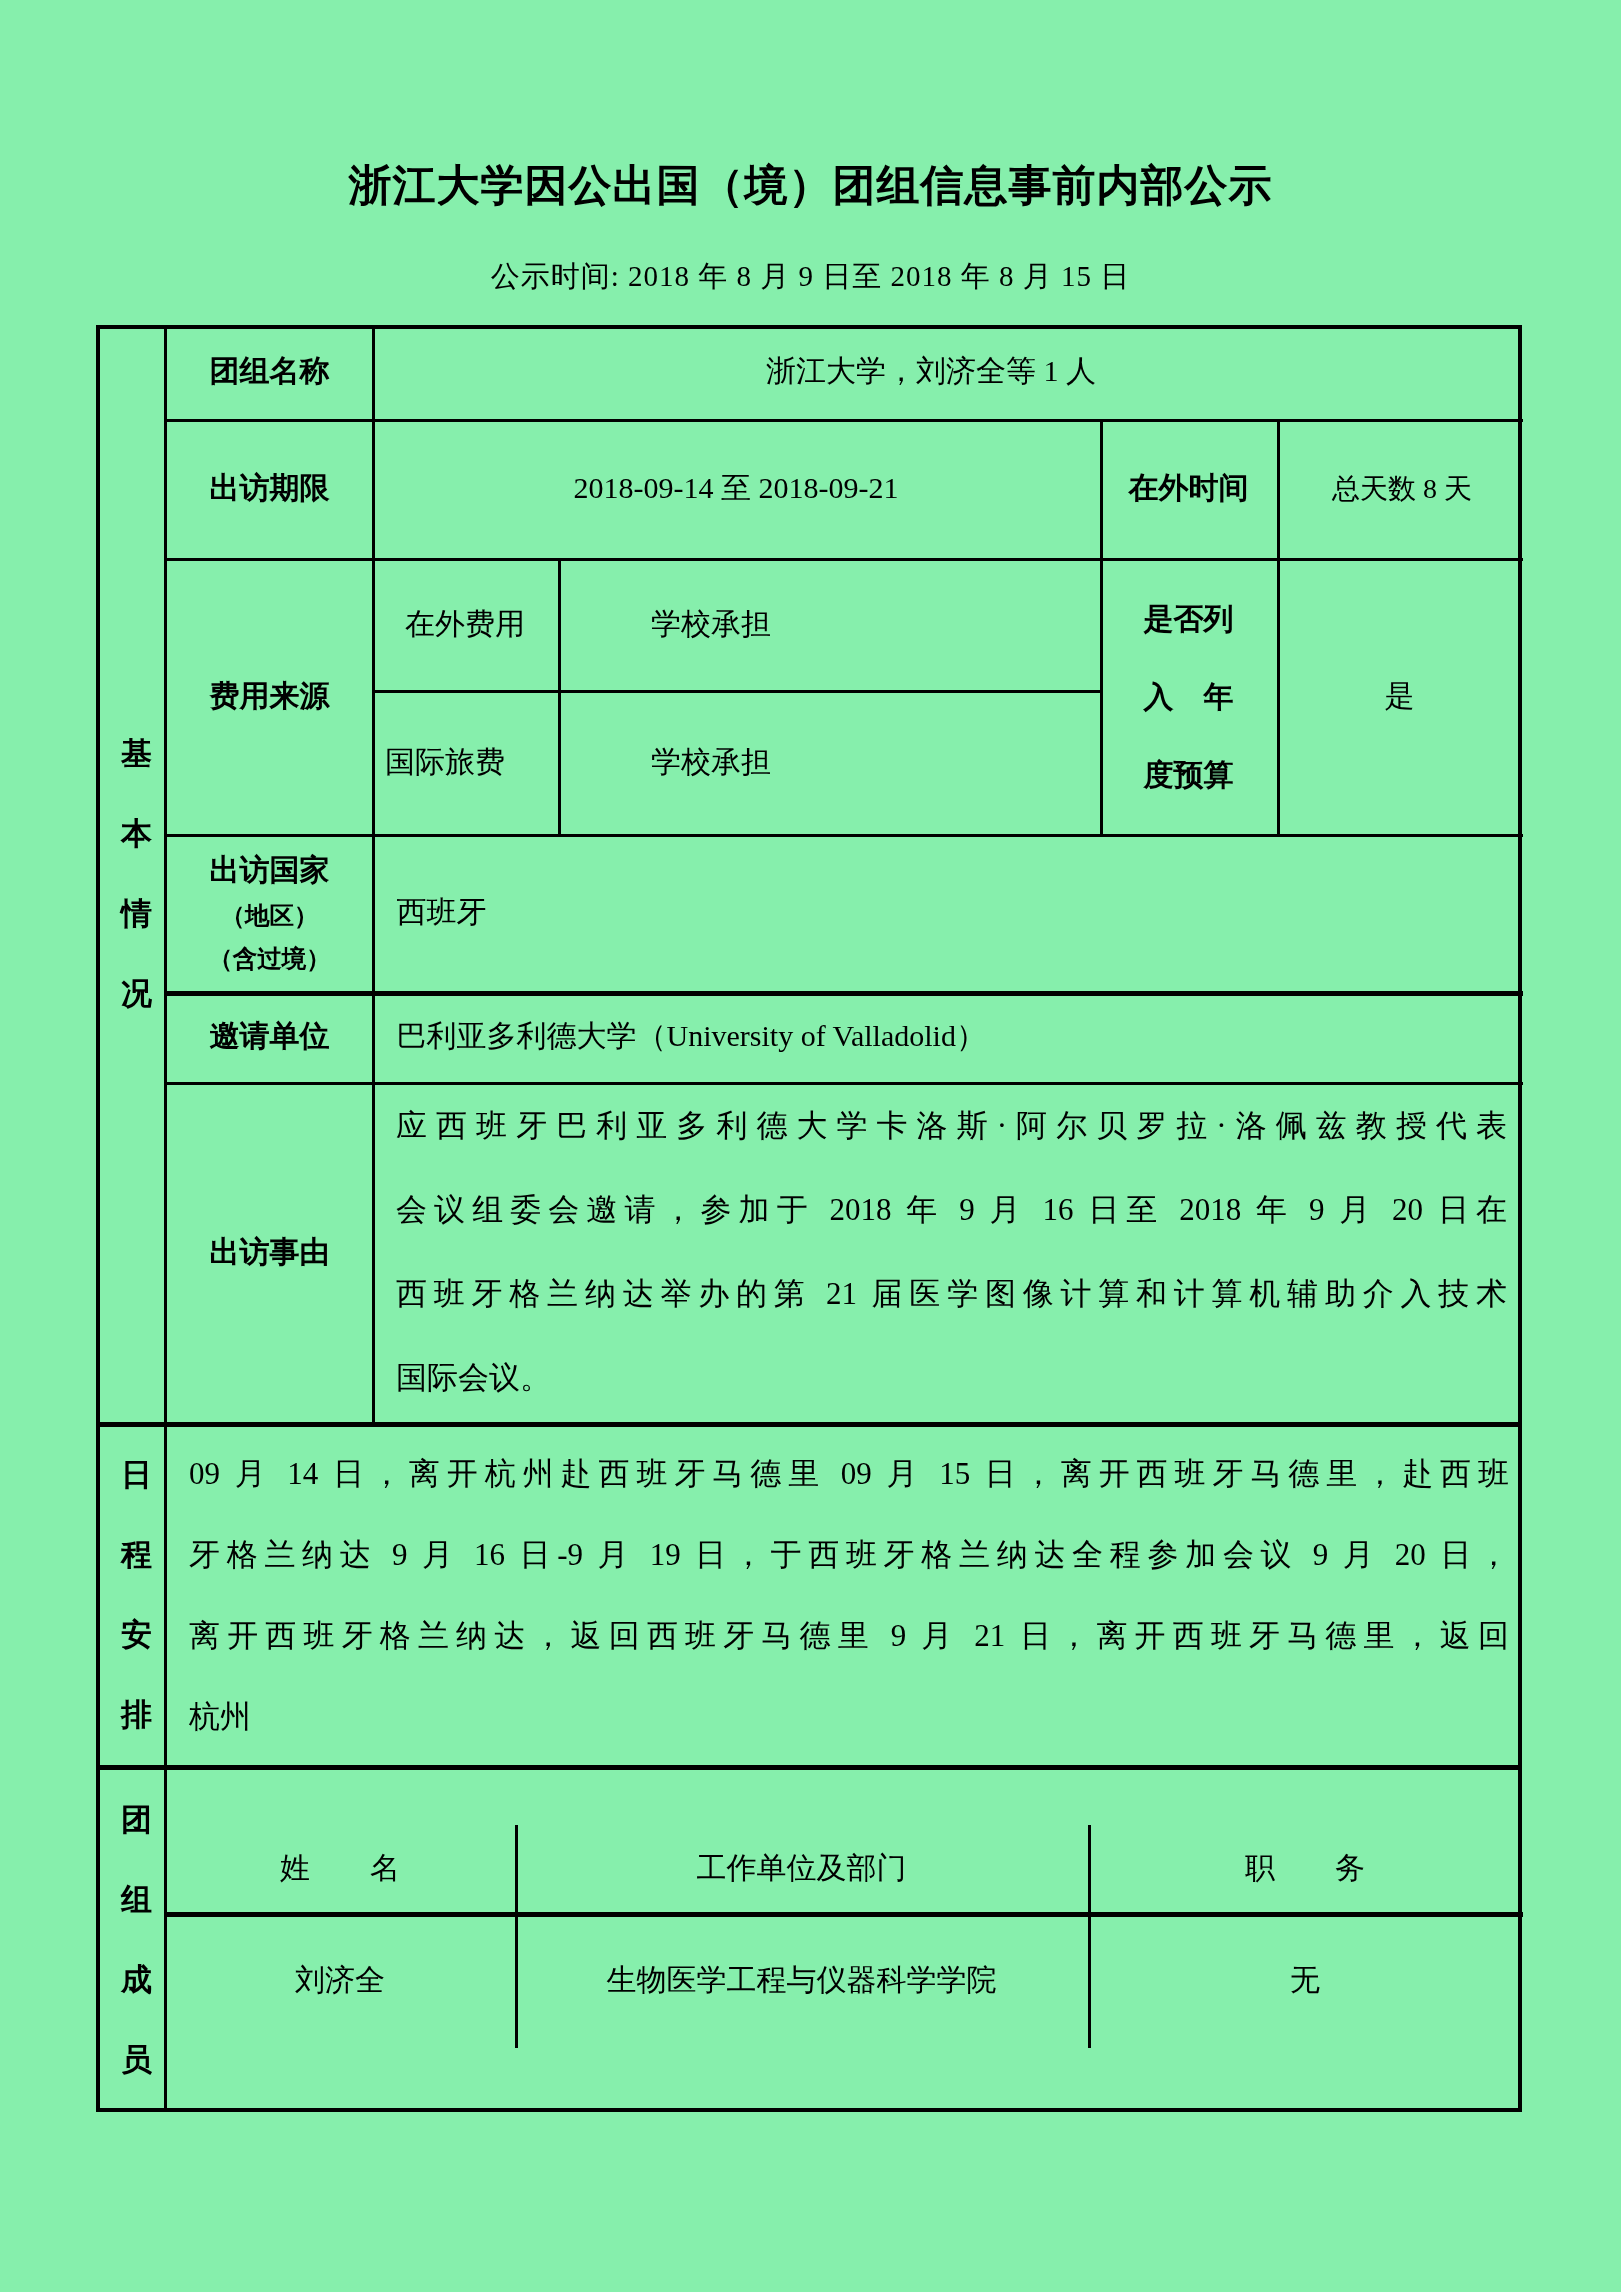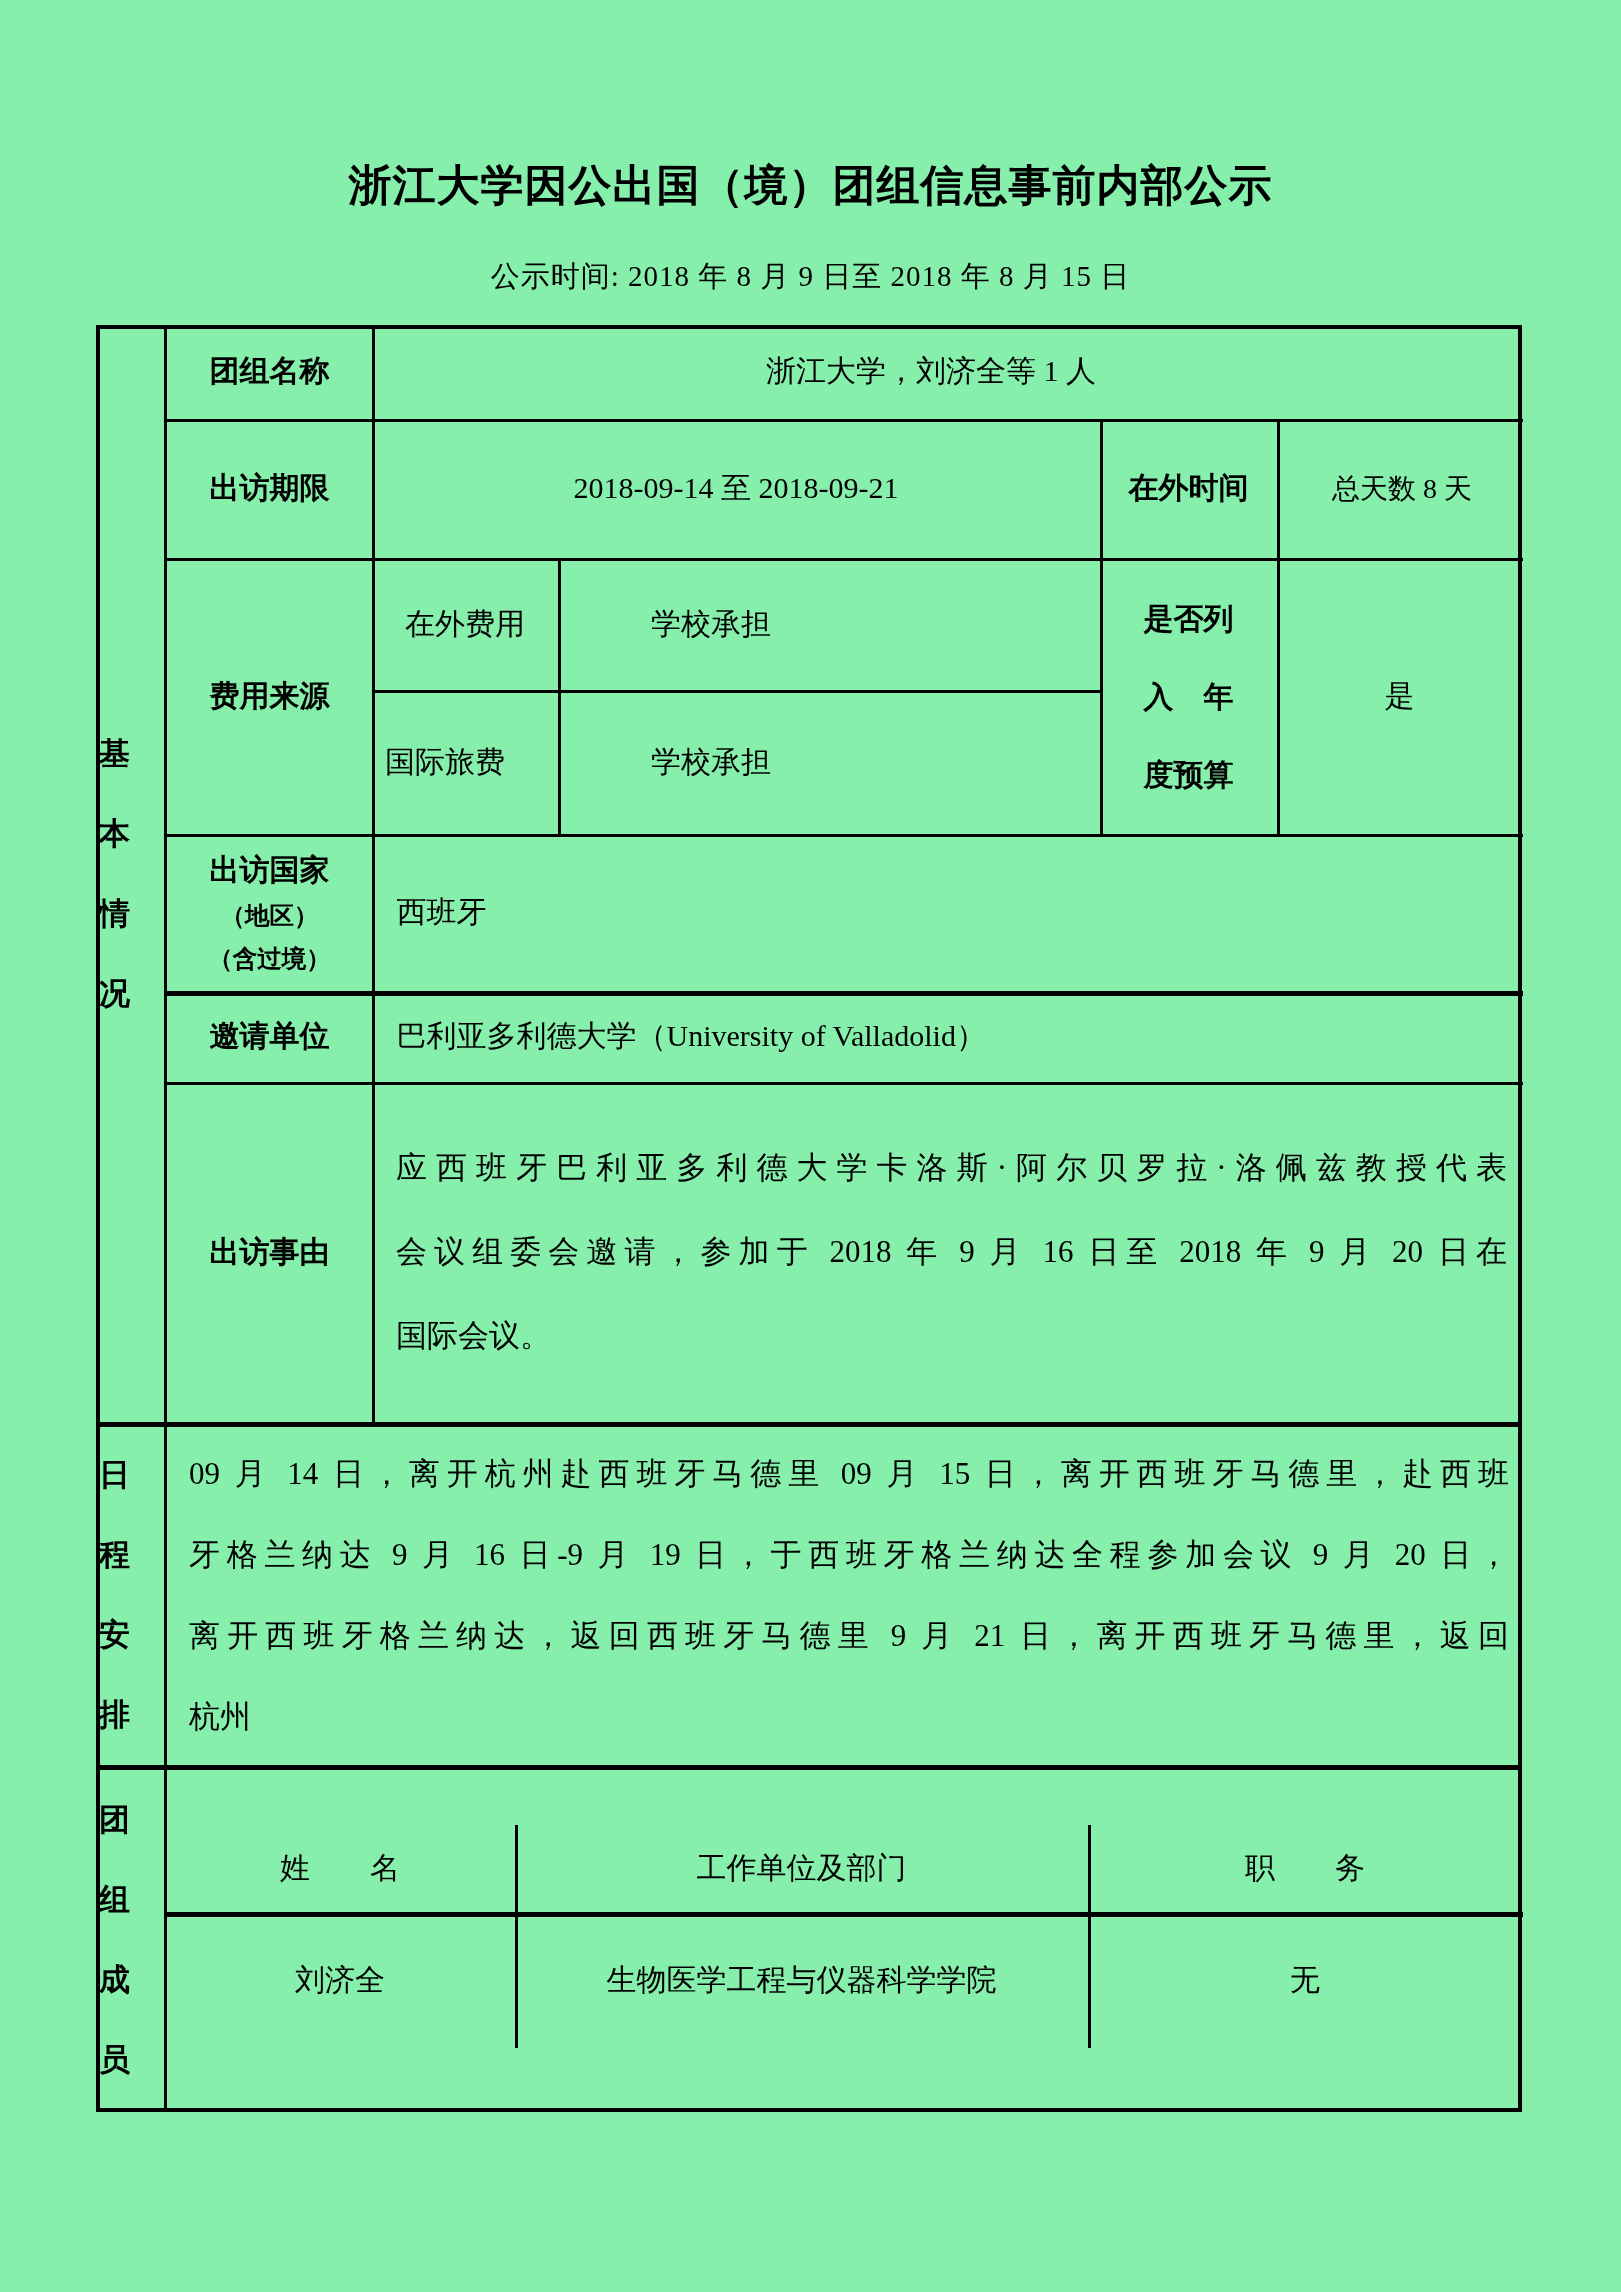--- a/index.html
+++ b/index.html
@@ -31,21 +31,21 @@
     font-size:30px;
   }
   .cell{display:flex;align-items:center;justify-content:center;}
   .cell-left{display:flex;align-items:center;justify-content:flex-start;}
   
   .frame{border:4.9px solid #000;}
   .hl{background:#000;height:2.9px;}
   .hl.thick{height:4.9px;}
   .vl{background:#000;width:2.9px;}
   
-  .vlabel{display:flex;align-items:center;}
+  .vlabel{display:flex;align-items:center;justify-content:center;padding-left:12px;}
   .vlabel > span{
     display:block;width:37px;
     font-family:"Liberation Sans","DejaVu Sans",sans-serif;
     font-weight:bold;font-size:31px;
     line-height:80px;text-align:center;
     word-break:break-all;
   }
   
   .paras{display:flex;flex-direction:column;justify-content:center;}
   .pline{
@@ -127,20 +127,21 @@
   </div>
   <div class="abs cell-left val" style="left:373px;top:834px;width:1149px;height:157px;padding-left:23.5px;">西班牙</div>
 
   <div class="abs cell hd" style="left:165px;top:991px;width:209px;height:91px;">邀请单位</div>
   <div class="abs cell-left val" style="left:373px;top:991px;width:1149px;height:91px;padding-left:23.5px;">巴利亚多利德大学（University of Valladolid）</div>
 
   <div class="abs cell hd" style="left:165px;top:1082px;width:209px;height:340px;">出访事由</div>
   <div class="abs paras" style="left:396px;top:1082px;width:1111px;height:340px;">
     <div class="pline jl" style="line-height:84px;">应西班牙巴利亚多利德大学卡洛斯·阿尔贝罗拉·洛佩兹教授代表</div>
     <div class="pline jl" style="line-height:84px;">会议组委会邀请，参加于 2018 年 9 月 16 日至 2018 年 9 月 20 日在</div>
+    <div class="pline jl" style="line-height:84px;">西班牙格兰纳达举办的第 21 届医学图像计算和计算机辅助介入技术</div>
     <div class="pline ll" style="line-height:84px;">国际会议。</div>
   </div>
 
   <div class="abs paras" style="left:189px;top:1424px;width:1320px;height:341px;">
     <div class="pline jl" style="line-height:81px;">09 月 14 日，离开杭州赴西班牙马德里 09 月 15 日，离开西班牙马德里，赴西班</div>
     <div class="pline jl" style="line-height:81px;">牙格兰纳达 9 月 16 日-9 月 19 日，于西班牙格兰纳达全程参加会议 9 月 20 日，</div>
     <div class="pline jl" style="line-height:81px;">离开西班牙格兰纳达，返回西班牙马德里 9 月 21 日，离开西班牙马德里，返回</div>
     <div class="pline ll" style="line-height:81px;">杭州</div>
   </div>
 

